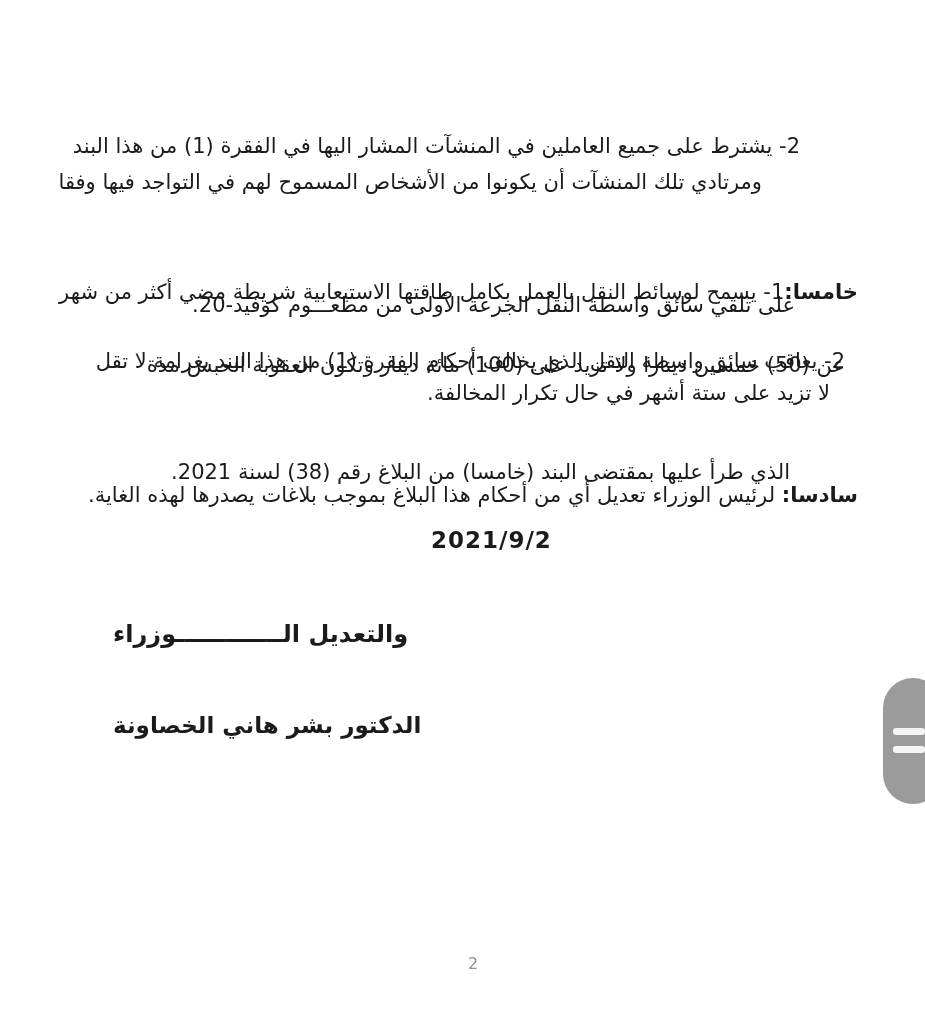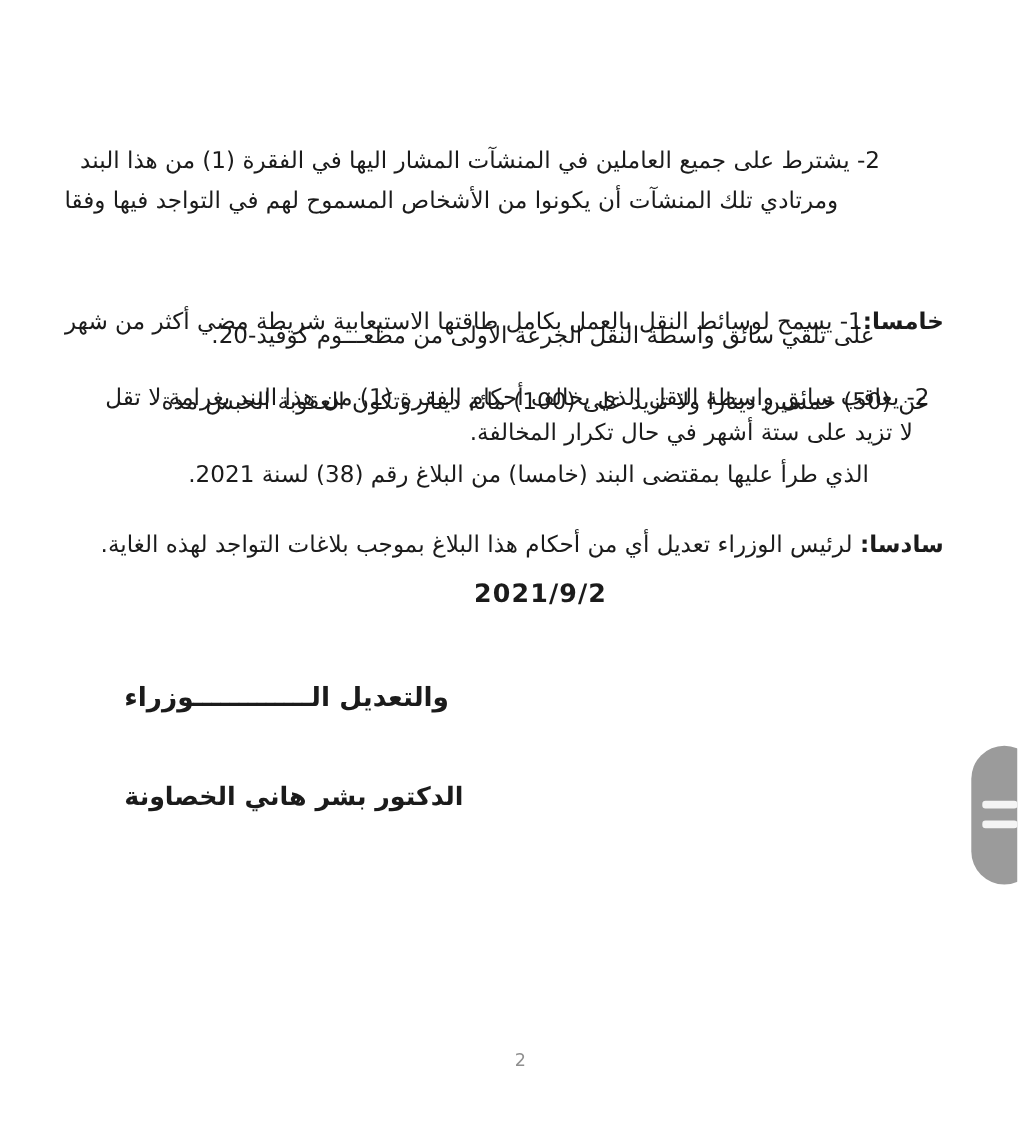--- a/index.html
+++ b/index.html
@@ -89,24 +89,24 @@
   <div class="line" style="top:131px; right:125px;">2- يشترط على جميع العاملين في المنشآت المشار اليها في الفقرة (1) من هذا البند</div>
   <div class="line" style="top:167px; right:163px;">ومرتادي تلك المنشآت أن يكونوا من الأشخاص المسموح لهم في التواجد فيها وفقا</div>
 
   <div class="rtl-row" style="top:257px; right:67px;margin-top:20px;">
     <span class="b">خامسا:</span><span>1- يسمح لوسائط النقل بالعمل بكامل طاقتها الاستيعابية شريطة مضي أكثر من شهر</span>
   </div>
   <div class="line" style="top:290px; right:130px;">على تلقي سائق واسطة النقل الجرعة الأولى من مطعـــوم كوفيد-20.</div>
   <div class="line" style="top:320px; right:80px;margin-top:26px;">2- يعاقب سائق واسطة النقل الذي يخالف أحكام الفقرة (1) من هذا البند بغرامة لا تقل</div>
   <div class="line" style="top:350px; right:80px;">عن (50) خمسين دينارا ولا تزيد على (100) مائة دينار وتكون العقوبة الحبس مدة</div>
   <div class="line" style="top:378px; right:95px;">لا تزيد على ستة أشهر في حال تكرار المخالفة.</div>
-  <div class="line" style="top:416px; right:135px;">الذي طرأ عليها بمقتضى البند (خامسا) من البلاغ رقم (38) لسنة 2021.</div>
+  <div class="line" style="top:457px; right:135px;">الذي طرأ عليها بمقتضى البند (خامسا) من البلاغ رقم (38) لسنة 2021.</div>
 
   <div class="rtl-row" style="top:480px; right:67px;">
-    <span class="b">سادسا:</span><span> لرئيس الوزراء تعديل أي من أحكام هذا البلاغ بموجب بلاغات التواجد لهذه الغاية.</span>
+    <span class="b">سادسا:</span><span> لرئيس الوزراء تعديل أي من أحكام هذا البلاغ بموجب بلاغات يصدرها لهذه الغاية.</span>
   </div>
 
   <div class="date">
     <span dir="ltr">2021/9/2</span>
   </div>
 
   <div class="sig-title">والتعديل الـــــــــــــوزراء</div>
   <div class="sig-name">الدكتور بشر هاني الخصاونة</div>
 
   <div class="page-num">2</div>

